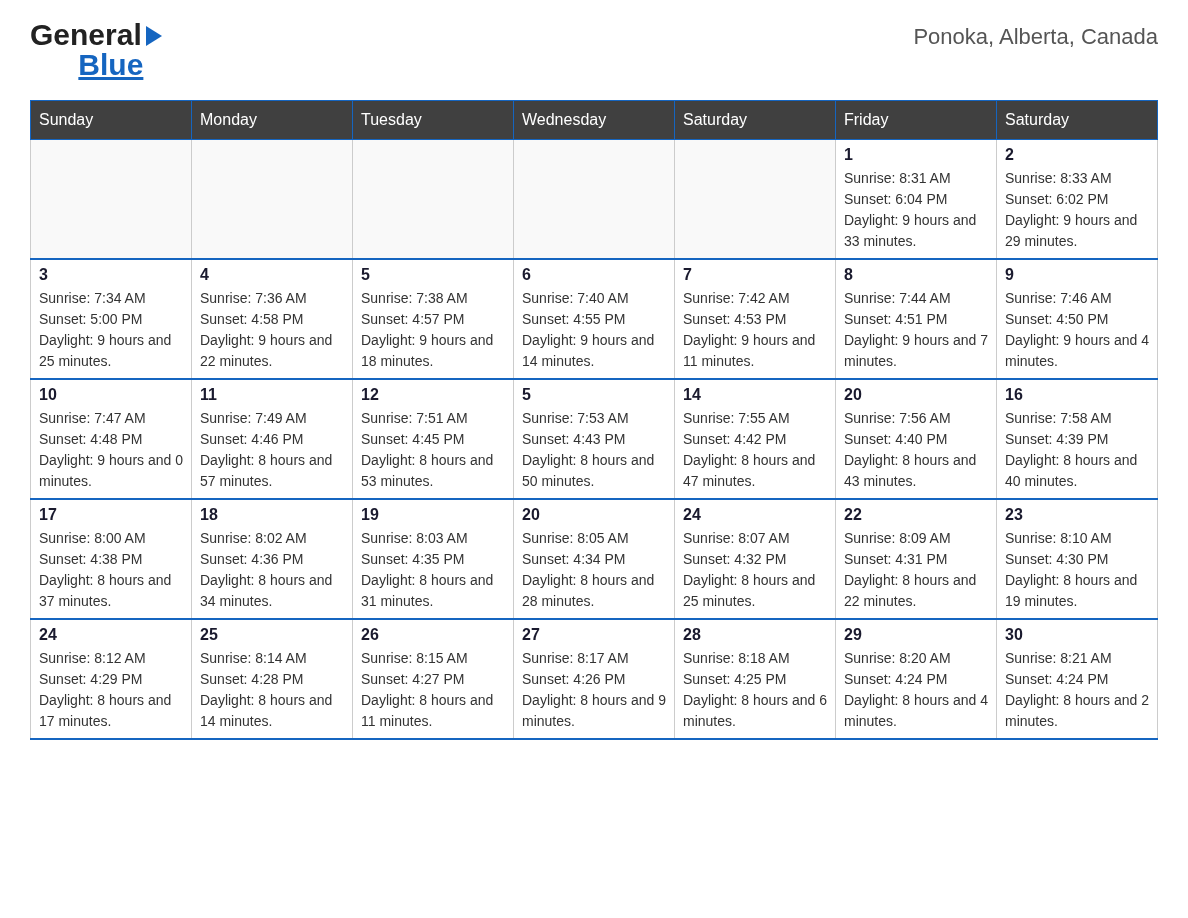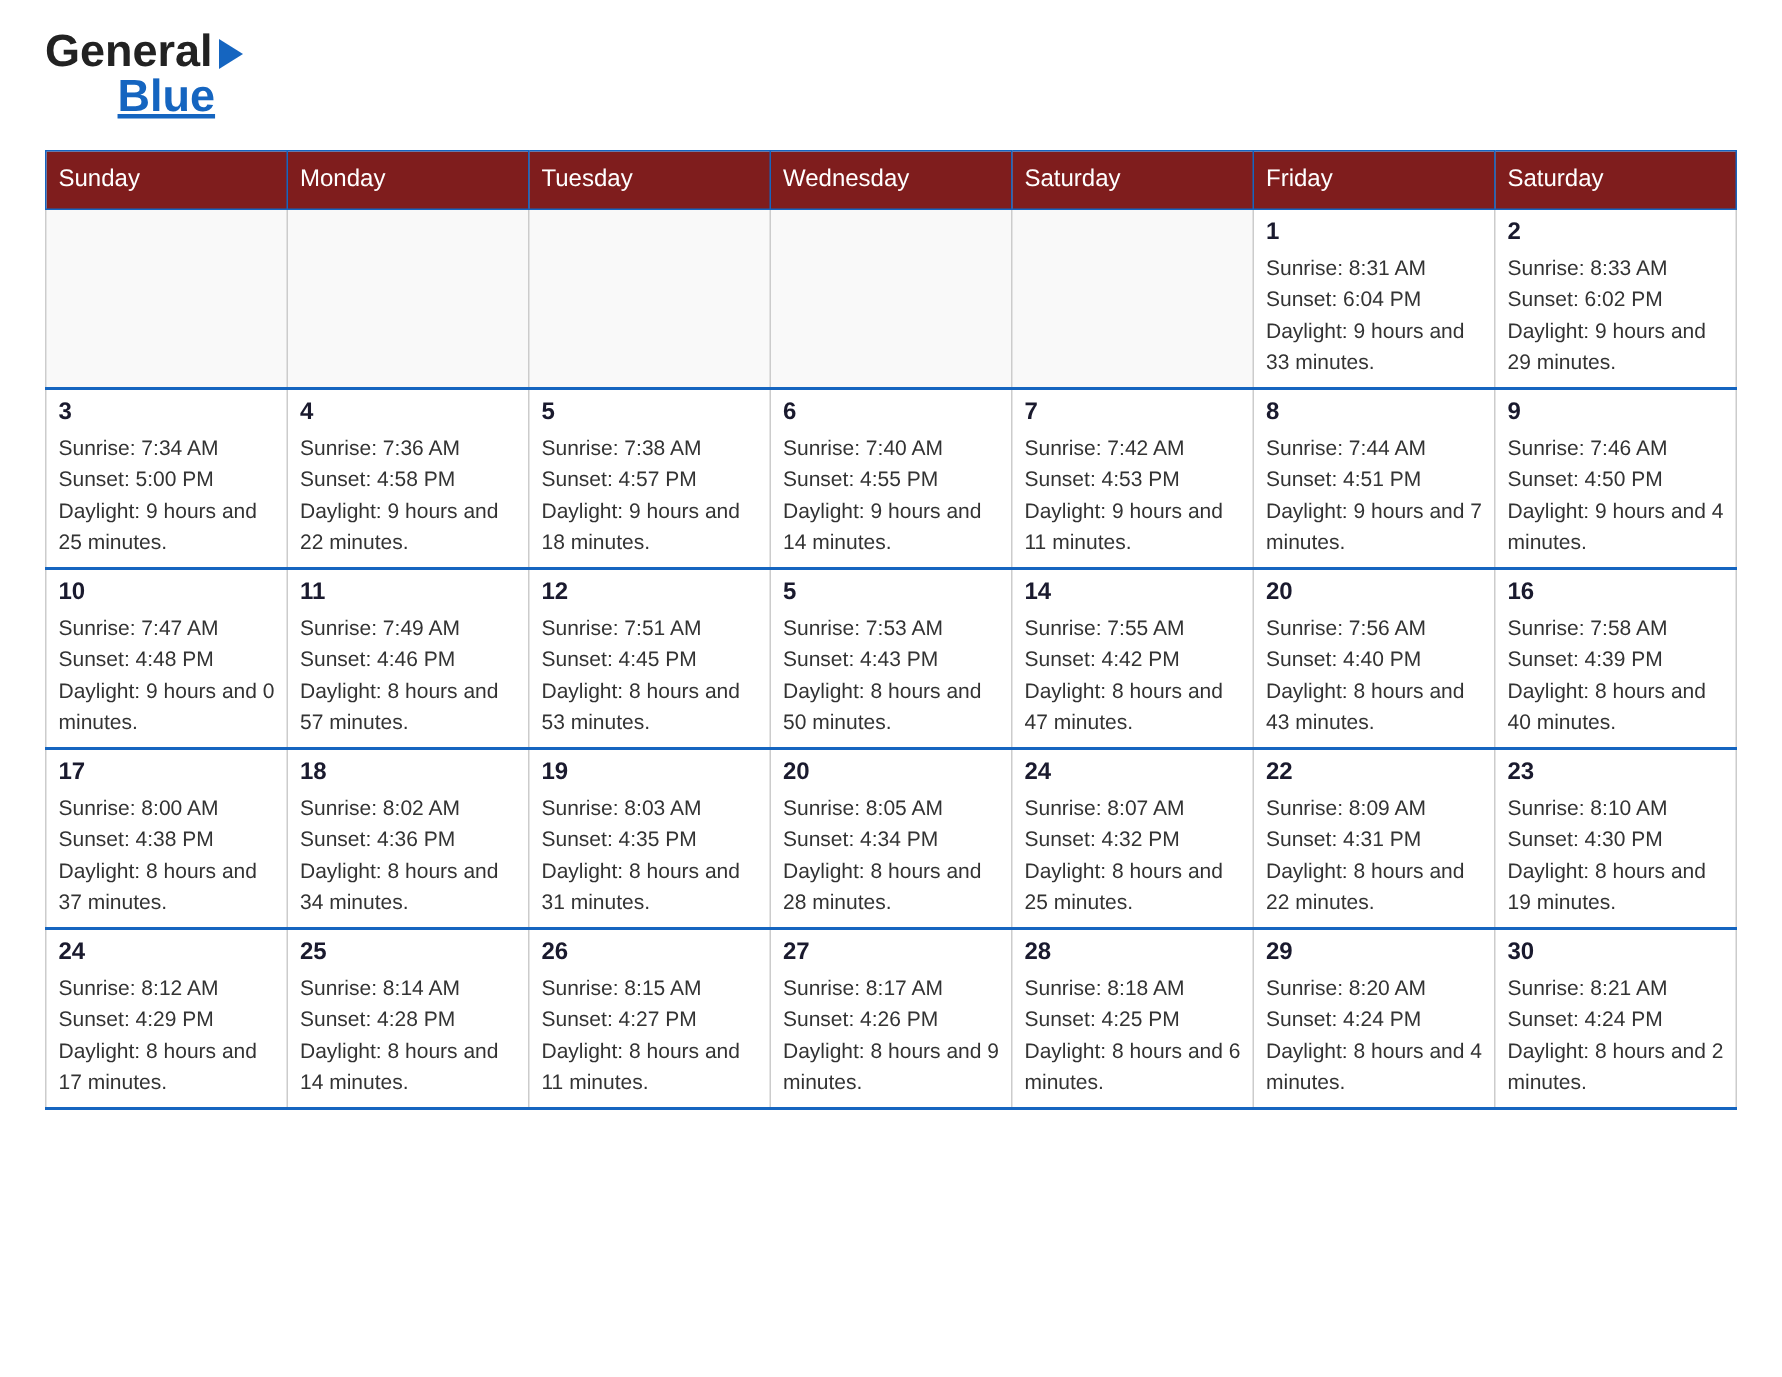--- a/index.html
+++ b/index.html
@@ -28,21 +28,21 @@
       font-size: 22px;
       color: #555;
       margin-top: 4px;
     }
     .calendar {
       width: 100%;
       border-collapse: collapse;
       border: 1px solid #aaa;
     }
     .calendar th {
-      background-color: #7f1d1d;
+      background-color: #404040;
       color: #fff;
       font-size: 16px;
       font-weight: normal;
       padding: 10px 8px;
       text-align: left;
       border: 1px solid #1565c0;
     }
     .calendar td {
       width: 14.28%;
       vertical-align: top;
@@ -103,20 +103,21 @@
       <div style="display:flex; align-items:center;">
         <span class="logo-line1">General</span>
         <span style="display:inline-block; width:0; height:0; border-top:10px solid transparent; border-bottom:10px solid transparent; border-left:16px solid #1565c0; margin-left:4px; margin-top:2px;"></span>
       </div>
       <div style="padding-left: 30px;">
         <span class="logo-line2">Blue</span>
       </div>
     </div>
   </div>
   <div class="title-section">
+    <div class="location-title">Ponoka, Alberta, Canada</div>
   </div>
 </div>
 
 <table class="calendar">
   <thead>
     <tr>
     <th>Sunday</th>
         <th>Monday</th>
         <th>Tuesday</th>
         <th>Wednesday</th>

